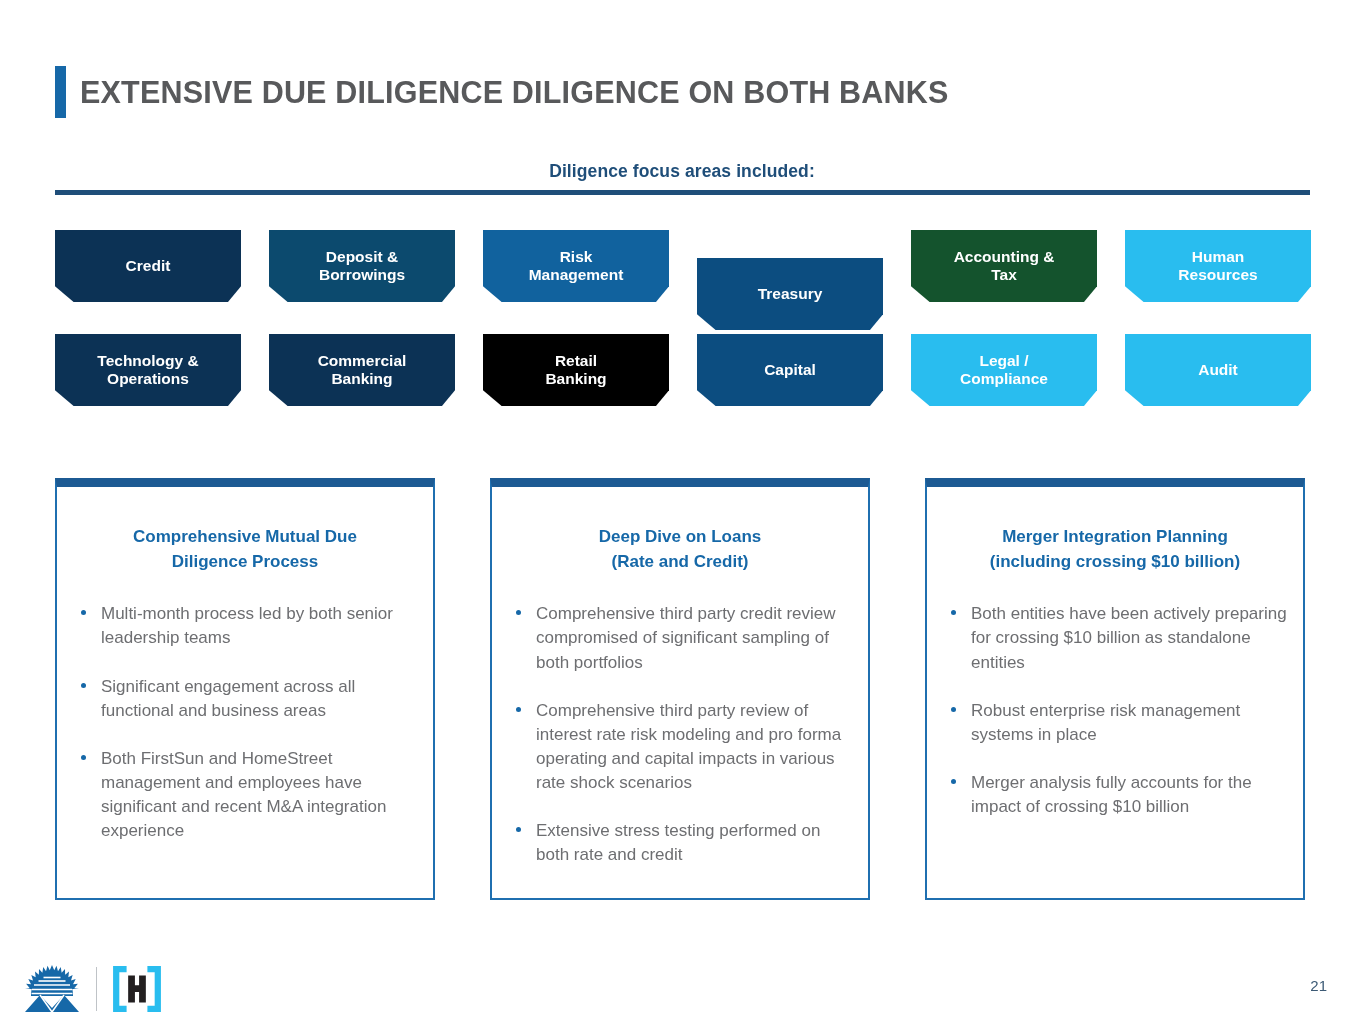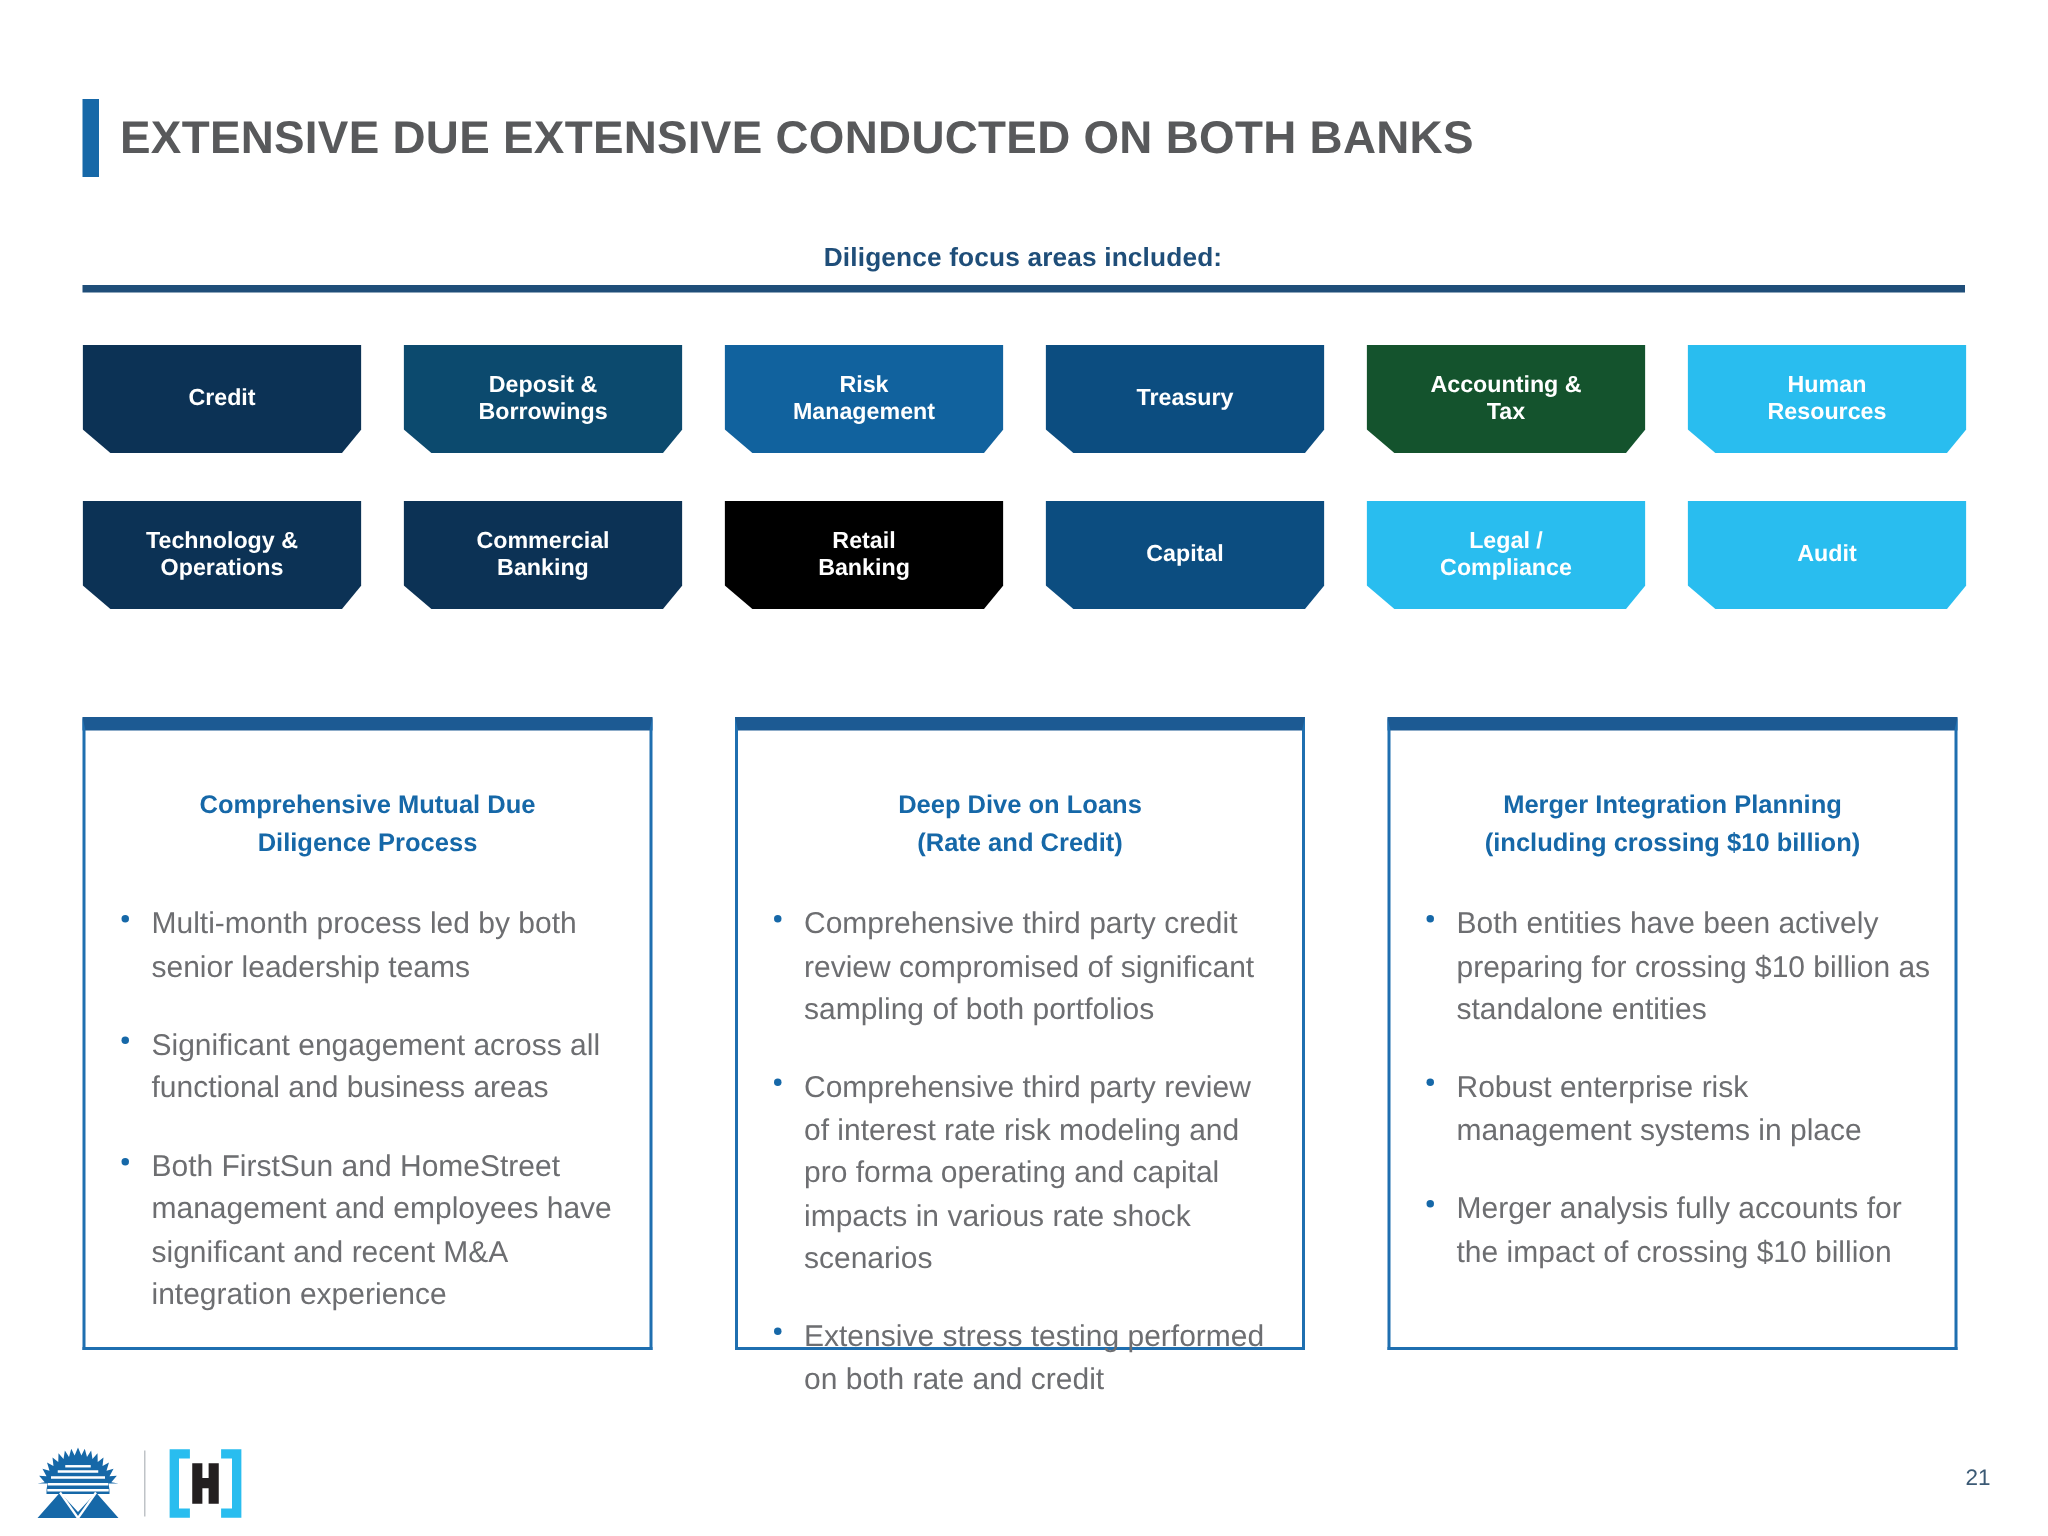--- a/index.html
+++ b/index.html
@@ -132,21 +132,21 @@
   }
   .bullets {
     list-style: none;
     margin: 28px 0 0 0;
     padding: 0 16px 0 18px;
   }
   .bullets li {
     position: relative;
     padding-left: 26px;
     margin-bottom: 24px;
-    font-size: 20px;
+    font-size: 17px;
     line-height: 1.42;
     color: #6D6E71;
   }
   .bullets li:last-child { margin-bottom: 0; }
   .bullets li .dot {
     position: absolute;
     left: 6px;
     top: 8px;
     width: 5px;
     height: 5px;
@@ -181,39 +181,39 @@
     color: #3C5A75;
   }
 </style>
 </head>
 <body>
 
 <div id="slide">
 
   <div id="title-row">
     <div id="title-accent"></div>
-    <div id="page-title">EXTENSIVE DUE EXTENSIVE CONDUCTED ON BOTH BANKS</div>
+    <div id="page-title">EXTENSIVE DUE DILIGENCE DILIGENCE ON BOTH BANKS</div>
   </div>
 
   <div id="subtitle">Diligence focus areas included:</div>
   <div id="subtitle-rule"></div>
 
   <div class="chev-row" id="chev-row-1">
     <div class="chev c0" style="background: rgb(12, 50, 85);">
       <span class="chev-label">Credit</span>
     </div>
     <div class="chev c1" style="background: #0c4a6e;">
       <span class="chev-label">Deposit &amp;
 Borrowings</span>
     </div>
     <div class="chev c2" style="background: rgb(17, 98, 158);">
       <span class="chev-label">Risk
 Management</span>
     </div>
-    <div class="chev c3" style="background: rgb(12, 77, 128);">
+    <div class="chev c3" style="background: rgb(12, 77, 128); margin-top: 28px;">
       <span class="chev-label">Treasury</span>
     </div>
     <div class="chev c4" style="background: #14532d;">
       <span class="chev-label">Accounting &amp;
 Tax</span>
     </div>
     <div class="chev c5" style="background: rgb(41, 189, 239);">
       <span class="chev-label">Human
 Resources</span>
     </div>

